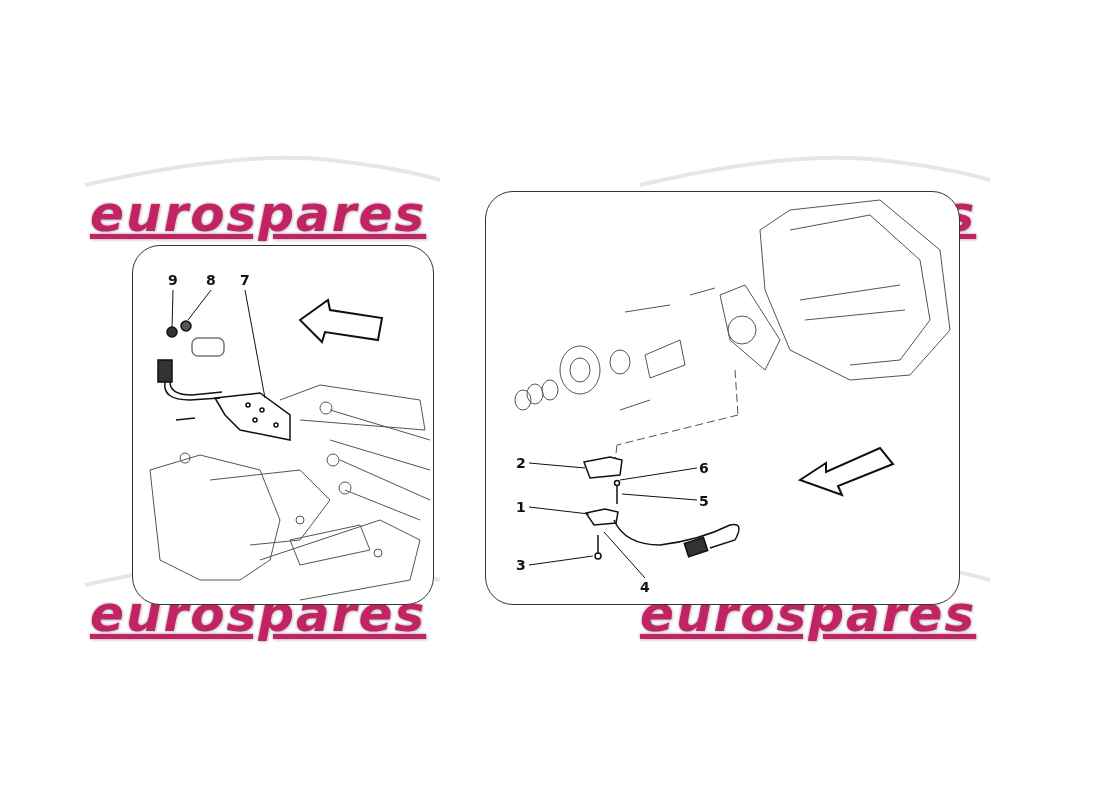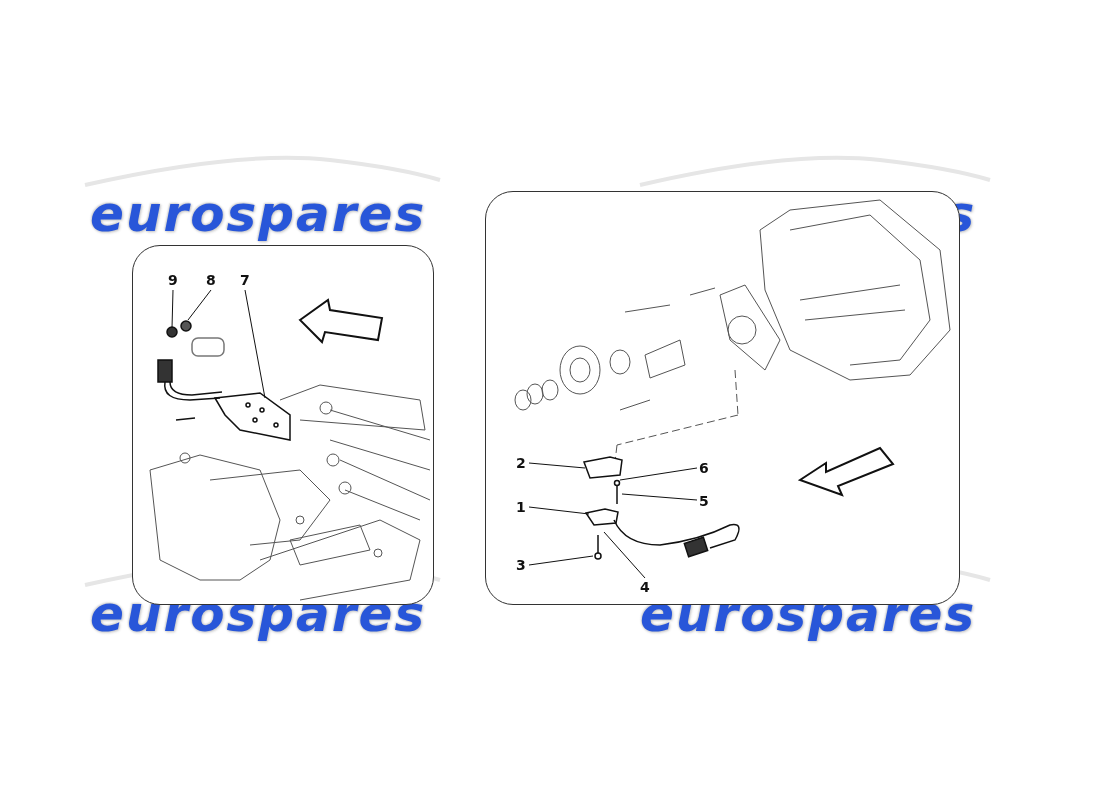--- a/index.html
+++ b/index.html
@@ -1,18 +1,18 @@
 <!DOCTYPE html>
 <html><head>
 <meta charset="utf-8">
 <style>
   html,body{margin:0;padding:0;background:#fff;}
   body{width:1100px;height:800px;position:relative;overflow:hidden;font-family:"DejaVu Sans",sans-serif;}
-  .wm{position:absolute;font-family:"DejaVu Sans",sans-serif;font-weight:bold;font-style:italic;font-size:50px;letter-spacing:2px;color:#1d4ed8;
-      text-shadow:0 0 2px #c8c8c8,1px 1px 3px #c0c0c0,-1px -1px 2px #d8d8d8;opacity:.95;}
+  .wm{position:absolute;font-family:"DejaVu Sans",sans-serif;font-weight:bold;font-style:italic;font-size:50px;letter-spacing:2px;color:#be185d;
+      text-shadow:0 0 2px #c8c8c8,1px 1px 3px #c0c0c0,-1px -1px 2px #d8d8d8;opacity:.95;text-decoration:underline;}
   .panel{position:absolute;border:1.5px solid #333;border-radius:28px;background:#fff;}
   .callout{position:absolute;font-weight:bold;font-size:14px;color:#111;}
   svg{position:absolute;left:0;top:0;}
 </style>
 </head>
 <body>
 
 <div class="wm" style="left:90px;top:185px;">eurospares</div>
 <div class="wm" style="left:640px;top:185px;">eurospares</div>
 <div class="wm" style="left:90px;top:585px;">eurospares</div>

